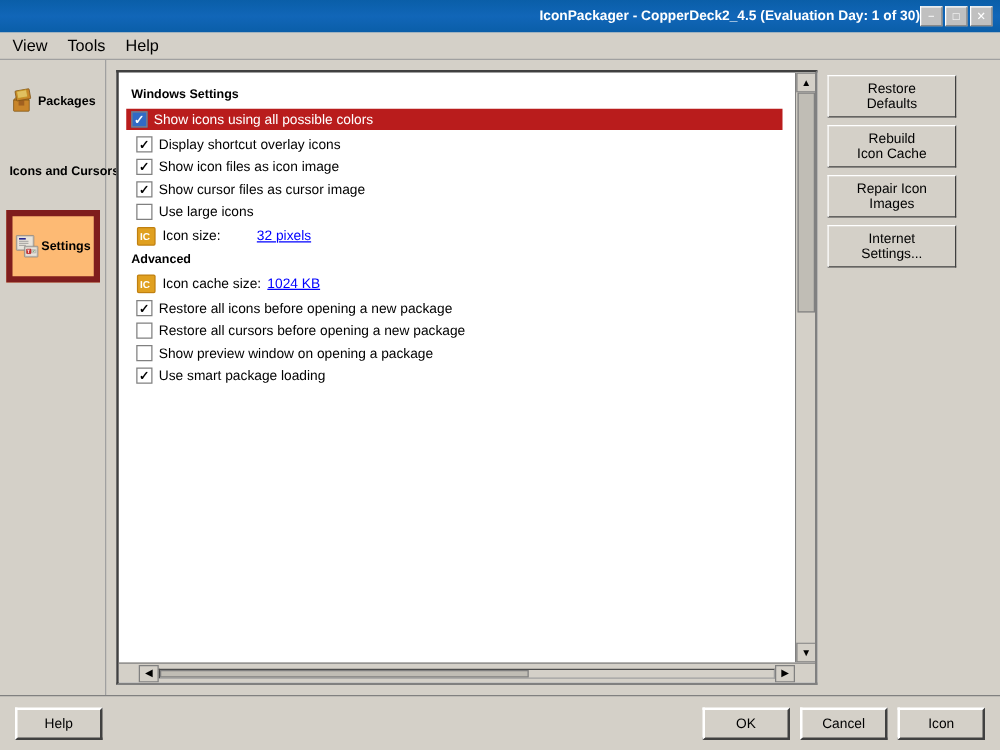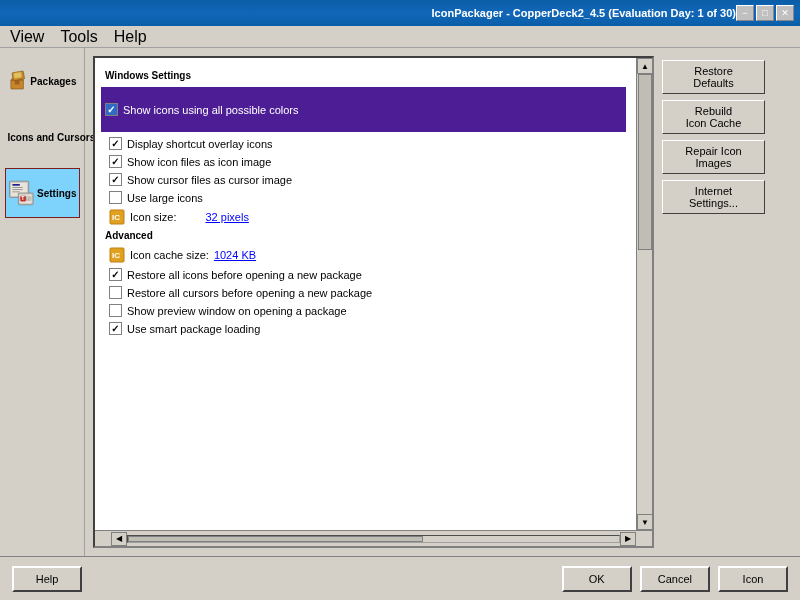--- a/index.html
+++ b/index.html
@@ -51,21 +51,21 @@
       padding: 2px 4px;
       display: flex;
       gap: 4px;
       border-bottom: 1px solid #a0a0a0;
       height: 22px;
       align-items: center;
     }
     .menu-item {
       padding: 2px 6px;
       cursor: pointer;
-      font-size: 16px;
+      font-size: 13px;
     }
 
     
     .main-content {
       display: flex;
       height: calc(600px - 48px - 44px);
       background: #d4d0c8;
     }
 
     
@@ -82,22 +82,22 @@
     .sidebar-item {
       display: flex;
       flex-direction: row;
       align-items: center;
       width: 75px;
       padding: 4px 2px;
       cursor: pointer;
       border: 1px solid transparent;
     }
     .sidebar-item.active {
-      border: 1px solid #7f1d1d;
-      background: #7dd3fc;
+      border: 5px solid #7f1d1d;
+      background: #fdba74;
     }
     .sidebar-label {
       font-size: 10px;
       text-align: center;
       color: #000;
       font-weight: bold;
       white-space: nowrap;
     }
 
     
@@ -154,23 +154,23 @@
       margin-top: 4px;
     }
     .setting-row {
       display: flex;
       align-items: center;
       margin-bottom: 5px;
       gap: 5px;
       padding-left: 4px;
     }
     .setting-row.highlighted {
-      background: #4c1d95;
+      background: #b91c1c;
       color: white;
-      padding: 16px 4px;
+      padding: 2px 4px;
       margin-left: -4px;
     }
     .setting-row.highlighted label { color: white; }
 
     .checkbox-custom {
       width: 13px;
       height: 13px;
       border: 1px solid #808080;
       background: white;
       display: flex;

